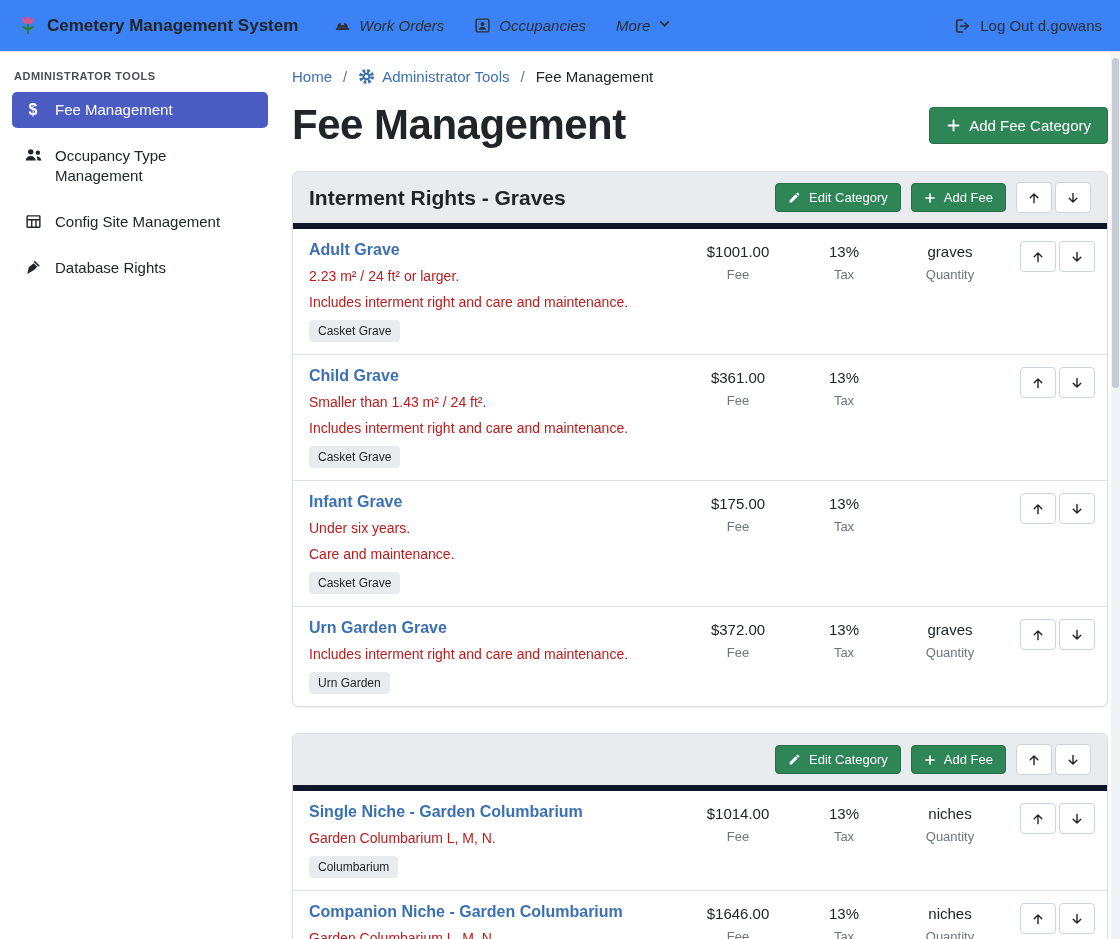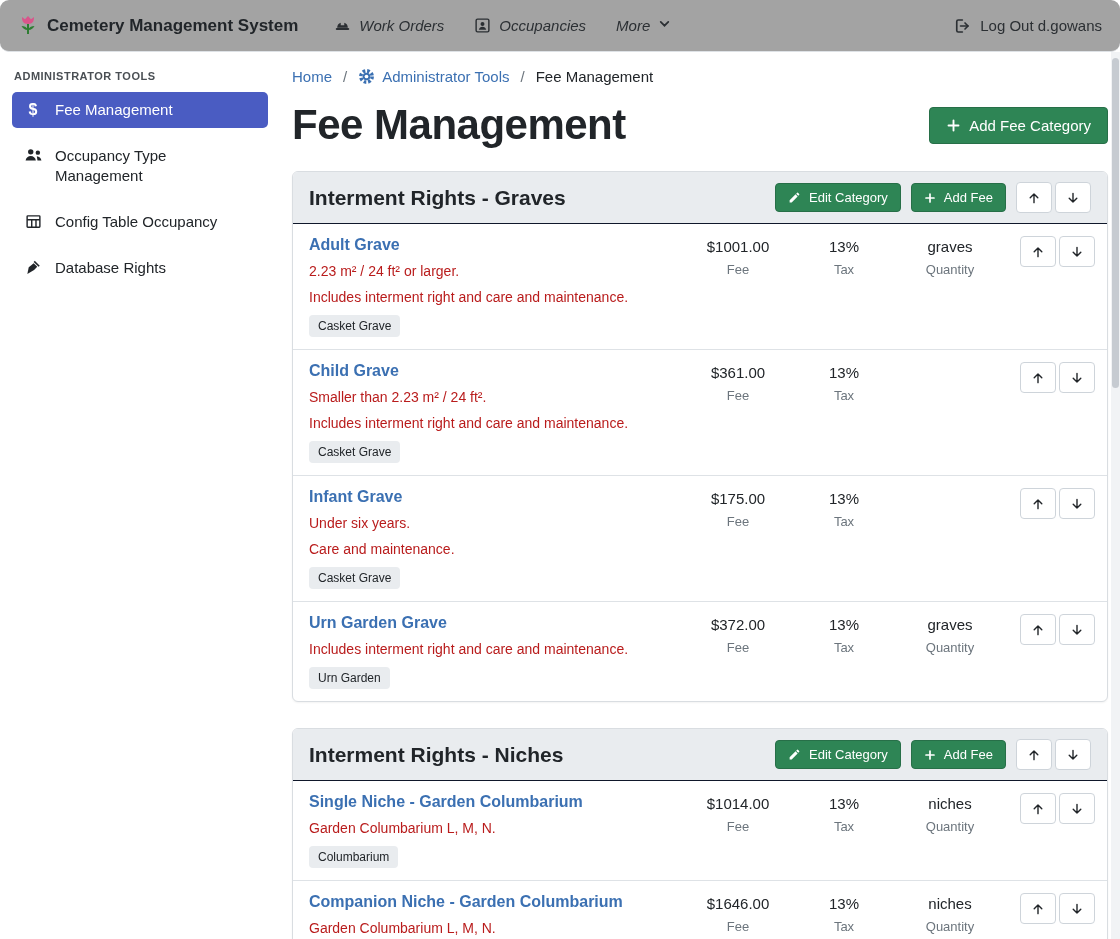--- a/index.html
+++ b/index.html
@@ -4,22 +4,22 @@
 <style>
   * { box-sizing: border-box; }
   html,body { margin:0; padding:0; }
   body {
     width:1120px; height:939px; overflow:hidden; position:relative;
     font-family:"Liberation Sans","DejaVu Sans",sans-serif;
     background:#ffffff; color:#212529;
   }
   
   .navbar {
-    height:52px; background:#a3a3a3; border-bottom:1px solid #dee2e6;
-    display:flex; align-items:center; padding:0 18px;border-radius:9px;
+    height:52px; background:#3b82f6; border-bottom:1px solid #dee2e6;
+    display:flex; align-items:center; padding:0 18px;
   }
   .brand { display:flex; align-items:center; gap:9px; cursor:pointer; }
   .brand-title { font-size:17px; font-weight:700; color:#212529; }
   .nav-links { display:flex; align-items:center; gap:30px; margin-left:36px; }
   .nav-link { display:flex; align-items:flex-start; gap:8px; font-size:15px; color:#2b2f33; cursor:pointer; text-decoration:none;font-style:italic; }
   .nav-link svg { flex:none; }
   .logout { margin-left:auto; display:flex; align-items:center; gap:9px; font-size:15px; color:#2b2f33; cursor:pointer; text-decoration:none; }
   
   .layout { display:flex; height:887px; }
   .sidebar { width:280px; flex:none; padding-top:10px; background:#fff; }
@@ -56,21 +56,21 @@
   .btn-arrow {
     width:36px; height:31px; background:#fff; border:1px solid #ced4da; border-radius:4px;
     display:inline-flex; align-items:center; justify-content:center; cursor:pointer; color:#212529;
   }
   
   .card {
     border:1px solid #d9dde1; border-radius:6px; background:#fff;
     box-shadow:0 1px 2px rgba(0,0,0,.05); margin-bottom:26px; overflow:hidden;
   }
   .card-header {
-    background:#e9ecef; border-bottom:1px solid #0f172a; padding:10px 16px;
+    background:#e9ecef; border-bottom:6px solid #0f172a; padding:10px 16px;
     display:flex; align-items:center;
   }
   .card-title { margin:0; font-size:21px; font-weight:600; color:#212529; }
   .card-actions { margin-left:auto; display:flex; align-items:center; gap:10px; }
   .fee-row { display:flex; padding:12px 12px 12px 16px; border-bottom:1px solid #dee2e6; }
   .fee-row:last-child { border-bottom:none; }
   .fee-main { flex:1; padding-right:8px; }
   .fee-name { font-size:16px; font-weight:700; color:#3b70b2; text-decoration:none; cursor:pointer; display:inline-block; }
   .fee-desc { font-size:14px; line-height:18px; color:#b91c1c; margin-top:8px; }
   .tag {
@@ -169,21 +169,21 @@
     </div>
 
 
     <div class="side-item">
       <span class="s-icon">
         <svg width="17" height="17" viewBox="0 0 24 24">
           <rect x="3" y="4" width="18" height="16" rx="1" fill="none" stroke="currentColor" stroke-width="2"></rect>
           <path d="M3 9.5h18M9.5 9.5V20M15.5 9.5V20" fill="none" stroke="currentColor" stroke-width="2"></path>
         </svg>
       </span>
-      <span>Config Table Occupancy</span>
+      <span>Config Site Management</span>
     </div>
 
     <div class="side-item">
       <span class="s-icon">
         <svg width="18" height="17" viewBox="0 0 24 24" fill="currentColor">
           <path d="M14.5 2.5l7 7-1.6 1.6-7-7z"></path>
           <path d="M13 6l5 5-4.5 4.5L4 21l2-9.5z"></path>
         </svg>
       </span>
       <span>Database Rights</span>
@@ -286,21 +286,21 @@
               <svg width="14" height="14" viewBox="0 0 24 24">
                 <path d="M12 4v15M5.5 12.5L12 19l6.5-6.5" fill="none" stroke="currentColor" stroke-width="2.4" stroke-linecap="round" stroke-linejoin="round"></path>
               </svg>
             </button>
         </div>
       </div>
 
       <div class="fee-row">
         <div class="fee-main">
           <a class="fee-name">Child Grave</a>
-          <div class="fee-desc">Smaller than 2.23 m² / 24 ft².</div>
+          <div class="fee-desc">Smaller than 1.43 m² / 24 ft².</div>
           <div class="fee-desc">Includes interment right and care and maintenance.</div>
           <span class="tag">Casket Grave</span>
         </div>
         <div class="fee-col col-fee">
           <div class="fee-val">$361.00</div>
           <div class="fee-lbl">Fee</div>
         </div>
         <div class="fee-col col-tax">
           <div class="fee-val">13%</div>
           <div class="fee-lbl">Tax</div>
@@ -385,21 +385,20 @@
               <svg width="14" height="14" viewBox="0 0 24 24">
                 <path d="M12 4v15M5.5 12.5L12 19l6.5-6.5" fill="none" stroke="currentColor" stroke-width="2.4" stroke-linecap="round" stroke-linejoin="round"></path>
               </svg>
             </button>
         </div>
       </div>
     </section>
 
     <section class="card">
       <header class="card-header">
-        <h2 class="card-title">Interment Rights - Niches</h2>
         <div class="card-actions">
           <button class="btn-green btn-sm">
             <span>
               <svg width="13" height="13" viewBox="0 0 24 24" fill="#fff">
                   <path d="M3 17.2V21h3.8L17.8 10 14 6.2 3 17.2zM20.7 7.1a1 1 0 0 0 0-1.4l-2.4-2.4a1 1 0 0 0-1.4 0l-1.8 1.8 3.8 3.8 1.8-1.8z"></path>
                 </svg>
             </span>
             <span>Edit Category</span>
           </button>
           <button class="btn-green btn-sm">

